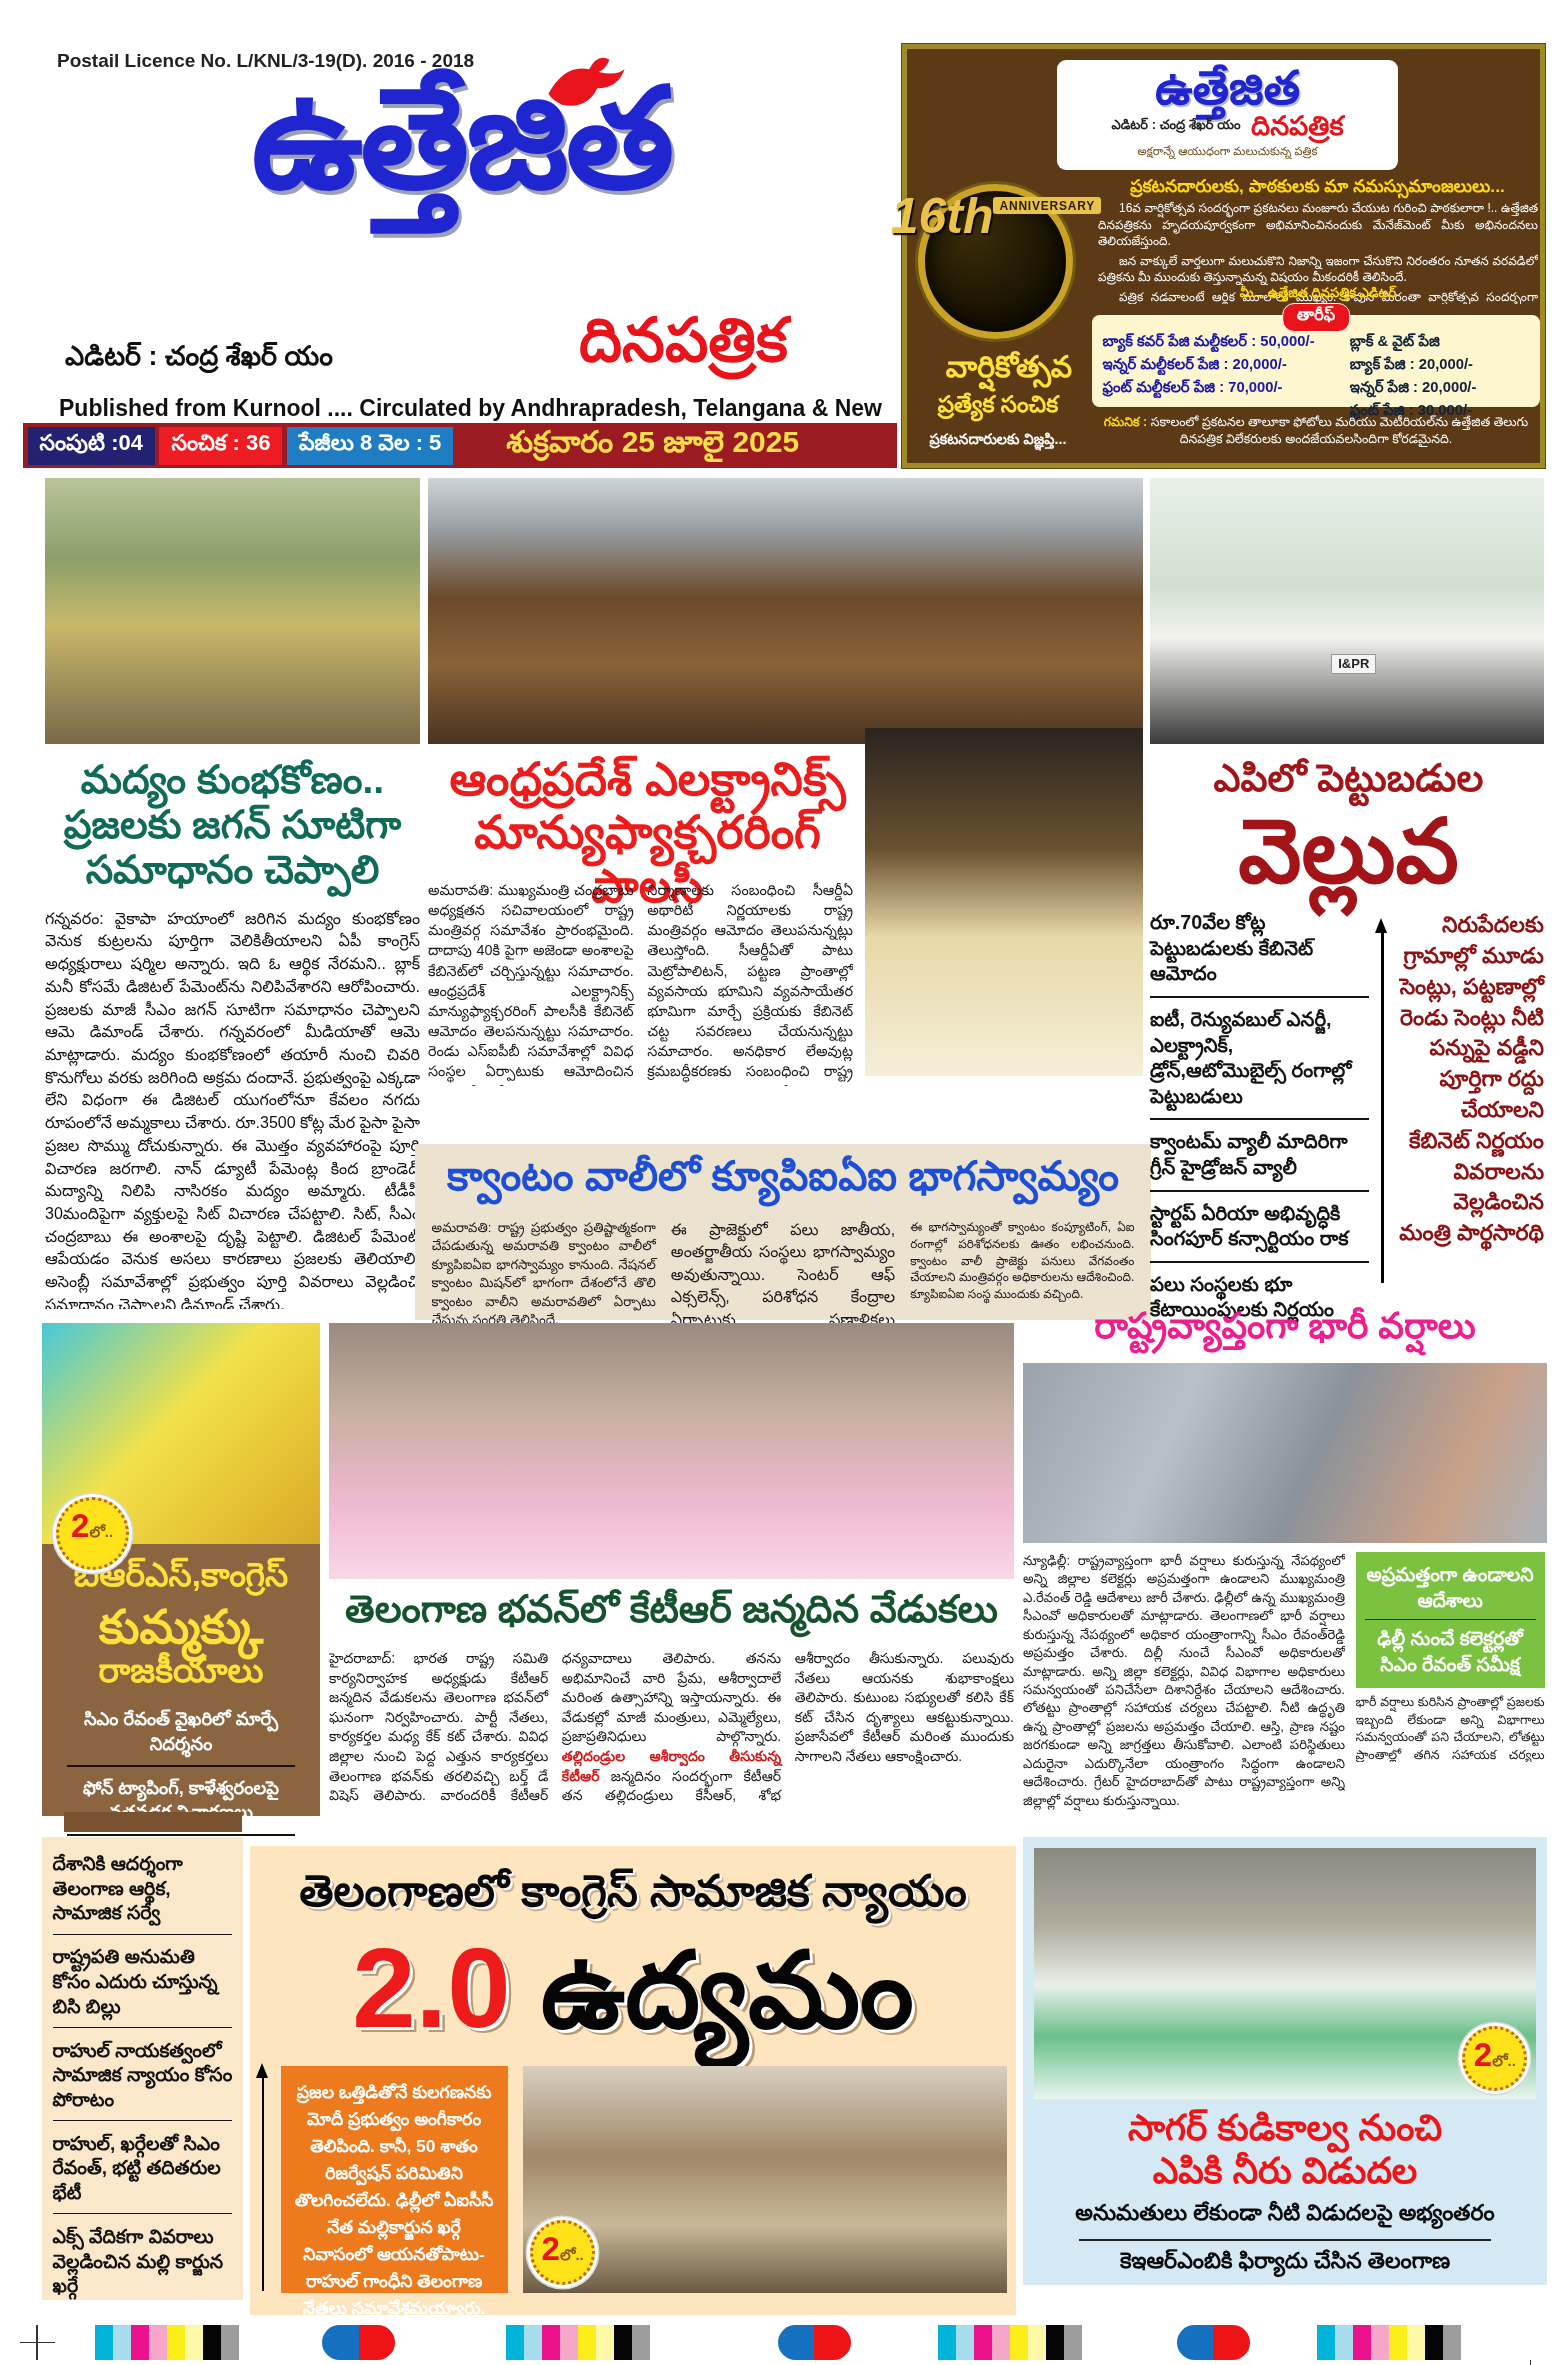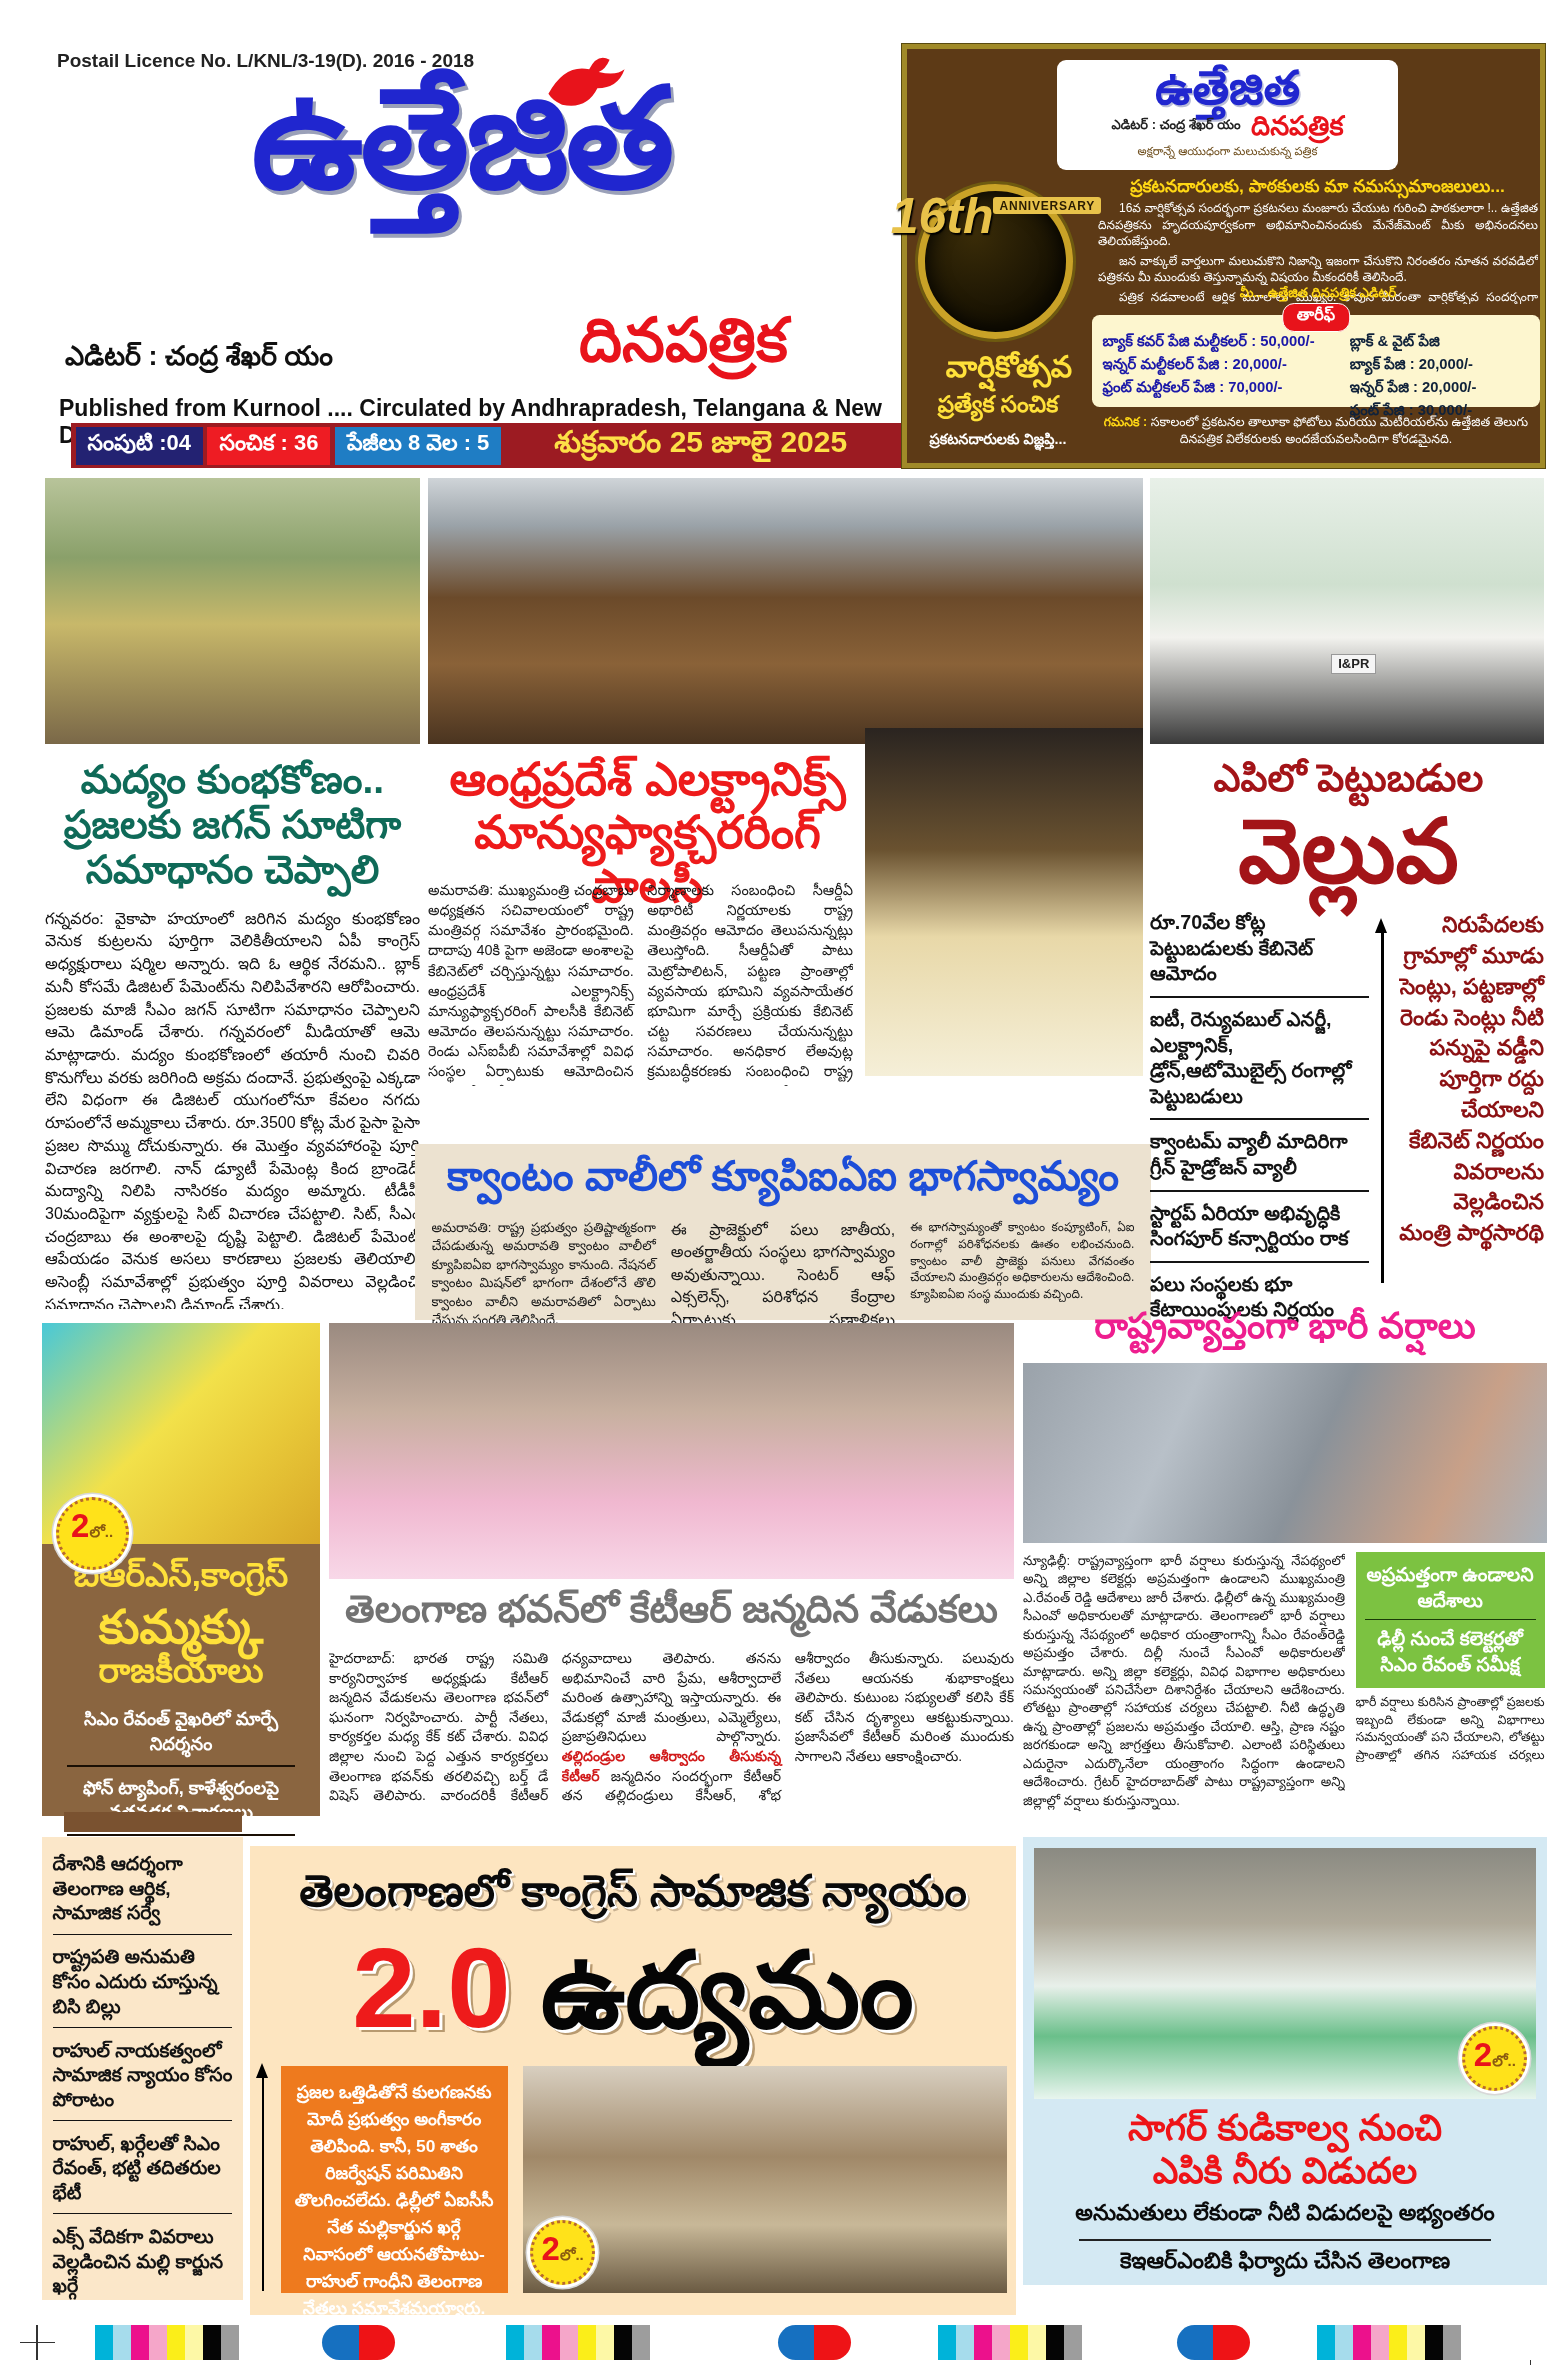--- a/index.html
+++ b/index.html
@@ -9,21 +9,21 @@
   .abs { position:absolute; }
   .ctr { text-align:center; }
   .just { text-align:justify; }
 
   
   .licence { font-size:19px; font-weight:bold; color:#222; }
   .logo-main { font-size:140px; font-weight:bold; color:#2026cf; text-shadow:3px 3.8px 0 #9aa0b8, 1.5px 1.5px 0 #ffffff; letter-spacing:-3px; line-height:1.05; }
   .editor-line { font-size:27px; font-weight:bold; color:#101010; }
   .daily { font-size:61px; font-weight:bold; color:#e8131b; }
   .published { font-size:23px; font-weight:bold; color:#111; letter-spacing:0px; }
-  .infobar { background:#9c1b22; display:flex; align-items:center;margin-left:48px; }
+  .infobar { background:#9c1b22; display:flex; align-items:center; }
   .chip { height:38px; margin:3.8px 0 3.8px 4.5px; padding:0 12px; display:flex; align-items:center; color:#fff; font-weight:bold; font-size:22px; }
   .chip.navy { background:#232272; }
   .chip.red { background:#ee1c23; }
   .chip.blue { background:#1f7dc4; }
   .infodate { color:#fde047; font-weight:bold; font-size:30px; margin-left:53px; }
 
   
   .ad { background:#5d3a16; border:5.3px solid #a08a28; outline:1.5px solid #584a10; }
   .ad-card { background:#ffffff; border-radius:9px; padding:4.5px 7.6px; text-align:center; }
   .ad-card .mini-logo { font-size:47px; font-weight:bold; color:#2026cf; line-height:1.0; text-shadow:1.5px 1.5px 0 #b8bcd8; }
@@ -79,21 +79,21 @@
   .badge2 .n { color:#e8131b; font-size:33px; font-weight:bold; line-height:1.6; }
   .badge2 .s { color:#8a5a10; font-size:15px; font-weight:bold; }
 
   .brs-brown { background:#8a6540; padding:12px 9px; }
   .brs-t1 { color:#ffe13a; font-size:33px; font-weight:bold; }
   .brs-t2 { color:#ffe13a; font-size:47px; font-weight:bold; line-height:1.05; }
   .brs-t3 { color:#ffe13a; font-size:34px; font-weight:bold; }
   .brs-sub { color:#ffffff; font-size:18px; font-weight:bold; line-height:1.35; padding:9px 3px; }
   .brs-div { border-bottom:2.3px solid #1a0f04; width:88%; margin:0 auto; }
 
-  .h-ktr { color:#737373; font-size:38px; font-weight:bold; }
+  .h-ktr { color:#14532d; font-size:38px; font-weight:bold; }
   .h-rain { color:#ee1e8f; font-size:36px; font-weight:bold; }
   .small-body { color:#181818; font-size:13.6px; line-height:1.4; }
   .greenbox { background:#7cc241; padding:10.6px 9px; text-align:center; }
   .greenbox .g1 { color:#fff; font-size:19px; font-weight:bold; line-height:1.35; padding-bottom:6px; border-bottom:1.5px solid #1a3a08; margin-bottom:6px; display:inline-block; }
   .greenbox .g2 { color:#fff; font-size:19px; font-weight:bold; line-height:1.35; }
 
   .sidebar-cream { background:#fbe7c9; padding:15px 10.6px; }
   .side-item { color:#131313; font-size:19px; font-weight:bold; line-height:1.3; padding-bottom:7.6px; margin-bottom:10.6px; border-bottom:1.5px solid #131313; }
   .side-item.last { border-bottom:none; }
 

